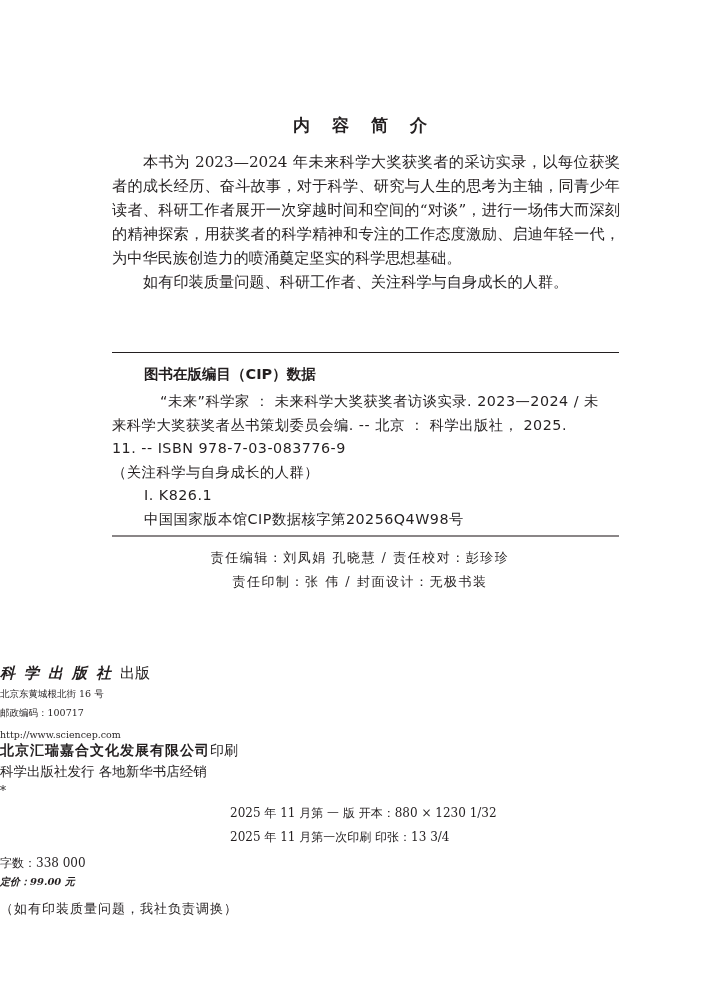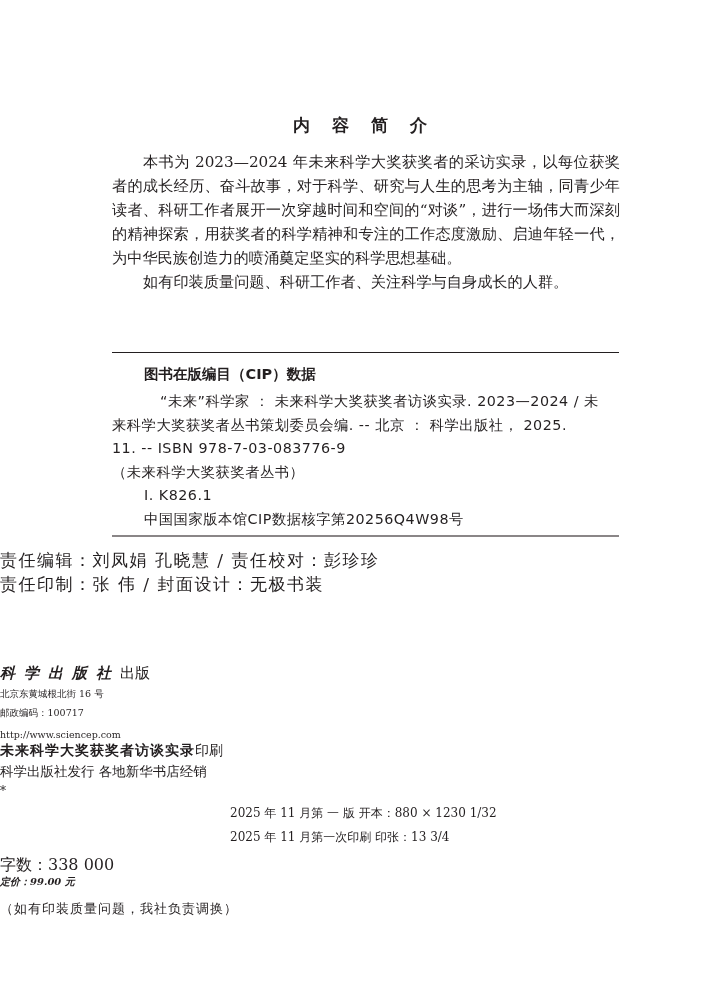--- a/index.html
+++ b/index.html
@@ -22,21 +22,21 @@
   .rule-bot { left: 112px; width: 507px; top: 535px; height: 2px; background: #8a8687; }
   .cip-head {
     left: 144px; top: 365px; font-size: 14.5px; font-weight: bold;
     font-family: "DejaVu Sans", "Liberation Sans", sans-serif;
   }
   .cip {
     font-size: 14.3px; font-family: "DejaVu Sans", "Liberation Sans", sans-serif;
     letter-spacing: 0.5px;
   }
   .credits {
-    left: 0; width: 720px; font-size: 17px; letter-spacing: 1.5px;
+    left: 0; width: 720px; text-align: center; font-size: 13px; letter-spacing: 1.5px;
     font-family: "DejaVu Serif", "Liberation Serif", serif;
   }
   .center { left: 0; width: 720px; text-align: left; }
   .pub-name { font-size: 15px; letter-spacing: 9px; font-style: italic; font-weight: bold; }
   .small { font-size: 9.5px; }
   .med { font-size: 13.5px; }
   .printer { font-size: 14px; font-weight: bold; letter-spacing: 1px; }
   .price { font-size: 10px; font-weight: bold; font-style: italic; }
   .left-info { left: 230px; font-size: 12px; }
 </style>
@@ -47,38 +47,38 @@
 
 <div class="abs para" style="top:150px; text-indent: 31px;">本书为 2023—2024 年未来科学大奖获奖者的采访实录，以每位获奖者的成长经历、奋斗故事，对于科学、研究与人生的思考为主轴，同青少年读者、科研工作者展开一次穿越时间和空间的“对谈”，进行一场伟大而深刻的精神探索，用获奖者的科学精神和专注的工作态度激励、启迪年轻一代，为中华民族创造力的喷涌奠定坚实的科学思想基础。</div>
 <div class="abs para" style="top:270px; text-indent: 31px;">如有印装质量问题、科研工作者、关注科学与自身成长的人群。</div>
 
 <div class="abs rule-top"></div>
 
 <div class="abs cip-head">图书在版编目（CIP）数据</div>
 <div class="abs cip" style="left:160px; top:392px;">“未来”科学家 ： 未来科学大奖获奖者访谈实录. 2023—2024 / 未</div>
 <div class="abs cip" style="left:112px; top:416px;">来科学大奖获奖者丛书策划委员会编. -- 北京 ： 科学出版社， 2025.</div>
 <div class="abs cip" style="left:112px; top:440px;">11. -- ISBN 978-7-03-083776-9</div>
-<div class="abs cip" style="left:112px; top:463px;">（未来科学大奖获奖者丛书）</div>
+<div class="abs cip" style="left:112px; top:463px;">（关注科学与自身成长的人群）</div>
 <div class="abs cip" style="left:144px; top:487px;">Ⅰ. K826.1</div>
 <div class="abs cip" style="left:144px; top:510px;">中国国家版本馆CIP数据核字第20256Q4W98号</div>
 
 <div class="abs rule-bot"></div>
 
 <div class="abs credits" style="top:549px;">责任编辑：刘凤娟  孔晓慧 / 责任校对：彭珍珍</div>
 <div class="abs credits" style="top:573px;">责任印制：张  伟 / 封面设计：无极书装</div>
 
 <div class="abs center" style="top:664px; font-size:15px;">
   <span class="pub-name">科学出版社</span><span>出版</span>
 </div>
 <div class="abs center small" style="top:688px;">北京东黄城根北街 16 号</div>
 <div class="abs center small" style="top:707px;">邮政编码：100717</div>
 <div class="abs center small" style="top:729px;">http://www.sciencep.com</div>
 <div class="abs center" style="top:742px; font-size:14px;">
-  <span class="printer">未来科学大奖获奖者访谈实录</span><span>印刷</span>
+  <span class="printer">北京汇瑞嘉合文化发展有限公司</span><span>印刷</span>
 </div>
 <div class="abs center med" style="top:763px;">科学出版社发行   各地新华书店经销</div>
 <div class="abs center" style="top:784px; font-size:12px;">*</div>
 
 <div class="abs left-info" style="top:805px;">2025 年 11 月第  一  版   开本：880 × 1230  1/32</div>
 <div class="abs left-info" style="top:829px;">2025 年 11 月第一次印刷   印张：13  3/4</div>
-<div class="abs center" style="top:855px; font-size:16px;">字数：338 000</div>
+<div class="abs center" style="top:855px; font-size:12px;">字数：338 000</div>
 <div class="abs center price" style="top:875px;">定价：99.00 元</div>
 <div class="abs center" style="top:900px; font-size:13px; letter-spacing:1px;">（如有印装质量问题，我社负责调换）</div>
 
 </body></html>

